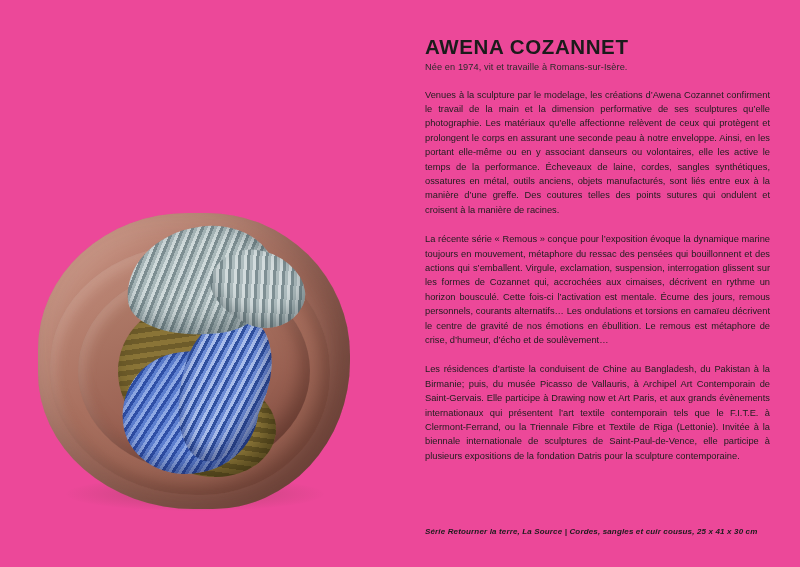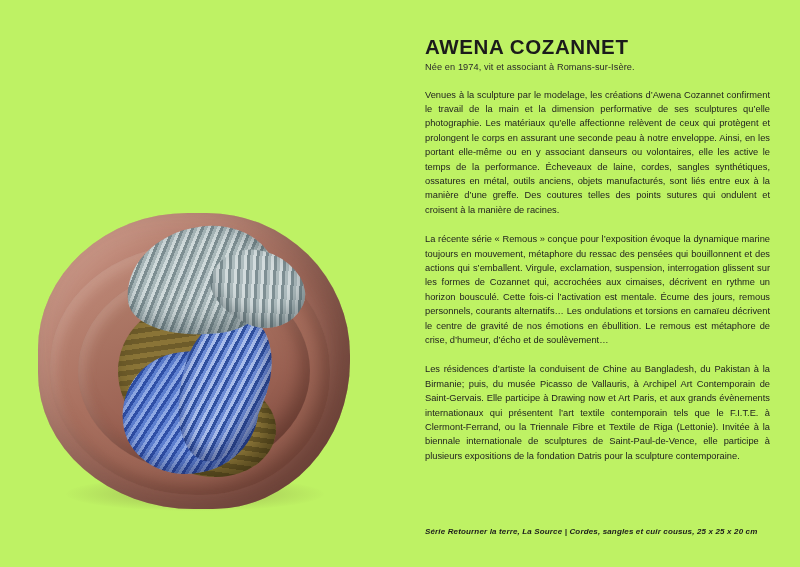--- a/index.html
+++ b/index.html
@@ -7,21 +7,21 @@
     padding: 0;
     background: #c8c8c8;
   }
   body {
     font-family: "Liberation Sans", sans-serif;
   }
   .page {
     position: relative;
     width: 800px;
     height: 567px;
-    background: #bef264;
+    background: #ec4899;
     overflow: hidden;
     box-sizing: border-box;
   }
 
   
   .artwork-col {
     position: absolute;
     left: 0;
     top: 0;
     width: 410px;
@@ -194,21 +194,21 @@
       <div class="sc-core2"></div>
       <div class="sc-blue b1"></div>
       <div class="sc-blue b2"></div>
       <div class="sc-grey"></div>
       <div class="sc-grey2"></div>
     </div>
   </div>
 
   <div class="text-col">
     <h1 class="artist-name">AWENA COZANNET</h1>
-    <p class="artist-sub">Née en 1974, vit et associant à Romans-sur-Isère.</p>
+    <p class="artist-sub">Née en 1974, vit et travaille à Romans-sur-Isère.</p>
     <p class="para">Venues à la sculpture par le modelage, les créations d’Awena Cozannet confirment le travail de la main et la dimension performative de ses sculptures qu’elle photographie. Les matériaux qu’elle affectionne relèvent de ceux qui protègent et prolongent le corps en assurant une seconde peau à notre enveloppe. Ainsi, en les portant elle-même ou en y associant danseurs ou volontaires, elle les active le temps de la performance. Écheveaux de laine, cordes, sangles synthétiques, ossatures en métal, outils anciens, objets manufacturés, sont liés entre eux à la manière d’une greffe. Des coutures telles des points sutures qui ondulent et croisent à la manière de racines.</p>
     <p class="para">La récente série « Remous » conçue pour l’exposition évoque la dynamique marine toujours en mouvement, métaphore du ressac des pensées qui bouillonnent et des actions qui s’emballent. Virgule, exclamation, suspension, interrogation glissent sur les formes de Cozannet qui, accrochées aux cimaises, décrivent en rythme un horizon bousculé. Cette fois-ci l’activation est mentale. Écume des jours, remous personnels, courants alternatifs… Les ondulations et torsions en camaïeu décrivent le centre de gravité de nos émotions en ébullition. Le remous est métaphore de crise, d’humeur, d’écho et de soulèvement…</p>
     <p class="para">Les résidences d’artiste la conduisent de Chine au Bangladesh, du Pakistan à la Birmanie; puis, du musée Picasso de Vallauris, à Archipel Art Contemporain de Saint-Gervais. Elle participe à Drawing now et Art Paris, et aux grands évènements internationaux qui présentent l’art textile contemporain tels que le F.I.T.E. à Clermont-Ferrand, ou la Triennale Fibre et Textile de Riga (Lettonie). Invitée à la biennale internationale de sculptures de Saint-Paul-de-Vence, elle participe à plusieurs expositions de la fondation Datris pour la sculpture contemporaine.</p>
   </div>
 
-  <div class="caption">Série Retourner la terre, La Source | Cordes, sangles et cuir cousus, 25 x 25 x 20 cm</div>
+  <div class="caption">Série Retourner la terre, La Source | Cordes, sangles et cuir cousus, 25 x 41 x 30 cm</div>
 
 </div>
 
 </body></html>

